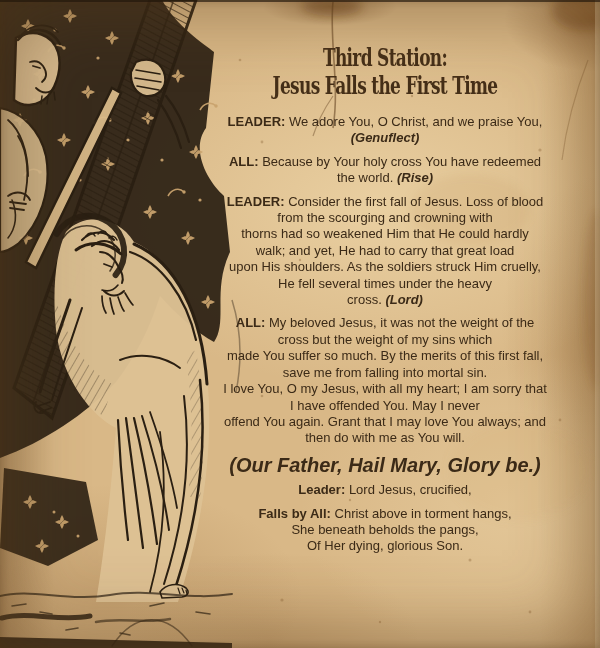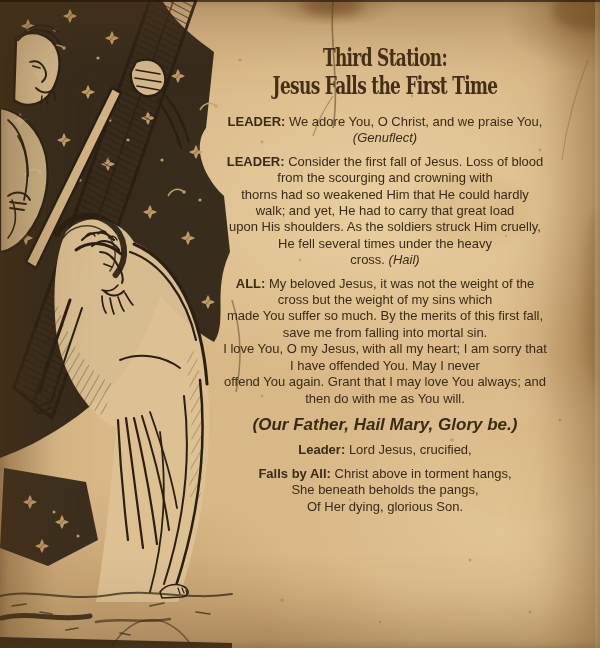--- a/index.html
+++ b/index.html
@@ -23,22 +23,22 @@
     box-shadow:inset 0 0 70px 14px rgba(96,64,28,.45), inset 0 0 10px rgba(70,45,20,.35);}
   .woodcut{position:absolute;left:0;top:0;z-index:1;}
   .grunge{position:absolute;left:0;top:0;z-index:2;pointer-events:none;}
   .content{position:absolute;left:178px;top:44px;width:414px;z-index:3;
     text-align:center;color:#3b2a17;}
   .title{font-family:"DejaVu Serif",serif;font-weight:bold;color:#452f18;
     font-size:25px;line-height:28px;letter-spacing:-1px;
     transform:scaleX(.68);transform-origin:50% 0;margin:0 0 14px;}
   .para{font-size:13px;line-height:16.4px;margin:0 0 7px;white-space:pre-line;}
   .lbl{font-weight:bold;}
-  .rubric{font-style:italic;font-weight:normal;}
-  .bi{font-style:italic;font-weight:bold;font-size:17px;line-height:16.4px;margin:10px 0 9px;}
+  .rubric{font-style:italic;font-weight:bold;}
+  .bi{font-style:italic;font-weight:bold;font-size:20px;line-height:16.4px;margin:10px 0 9px;}
 </style>
 </head>
 <body>
 
 <div class="stage">
 
   <svg class="woodcut" width="246" height="648" viewBox="0 0 246 648" aria-hidden="true">
     <defs>
       <pattern id="hx2" width="6" height="6" patternUnits="userSpaceOnUse" patternTransform="rotate(-62)">
         <line x1="0" y1="0" x2="0" y2="6" stroke="#2a1f12" stroke-width="1.5"></line>
@@ -207,28 +207,30 @@
         <circle cx="506" cy="236" r="1.1"></circle>
     </g>
   </svg>
 
   <div class="content">
     <h1 class="title"><span>Third Station:</span><br><span>Jesus Falls the First Time</span></h1>
 
     <p class="para"><b class="lbl">LEADER:</b> <span>We adore You, O Christ, and we praise You,
 </span><i class="rubric">(Genuflect)</i></p>
 
+    <p class="para"><b class="lbl">ALL:</b> <span>Because by Your holy cross You have redeemed
+the world. </span><i class="rubric">(Rise)</i></p>
 
     <p class="para"><b class="lbl">LEADER:</b> <span>Consider the first fall of Jesus. Loss of blood
 from the scourging and crowning with
 thorns had so weakened Him that He could hardly
 walk; and yet, He had to carry that great load
 upon His shoulders. As the soldiers struck Him cruelly,
 He fell several times under the heavy
-cross. </span><i class="rubric">(Hail)</i></p>
+cross. </span><i class="rubric">(Lord)</i></p>
 
     <p class="para"><b class="lbl">ALL:</b> <span>My beloved Jesus, it was not the weight of the
 cross but the weight of my sins which
 made You suffer so much. By the merits of this first fall,
 save me from falling into mortal sin.
 I love You, O my Jesus, with all my heart; I am sorry that
 I have offended You. May I never
 offend You again. Grant that I may love You always; and
 then do with me as You will.</span><i class="rubric"></i></p>
 

